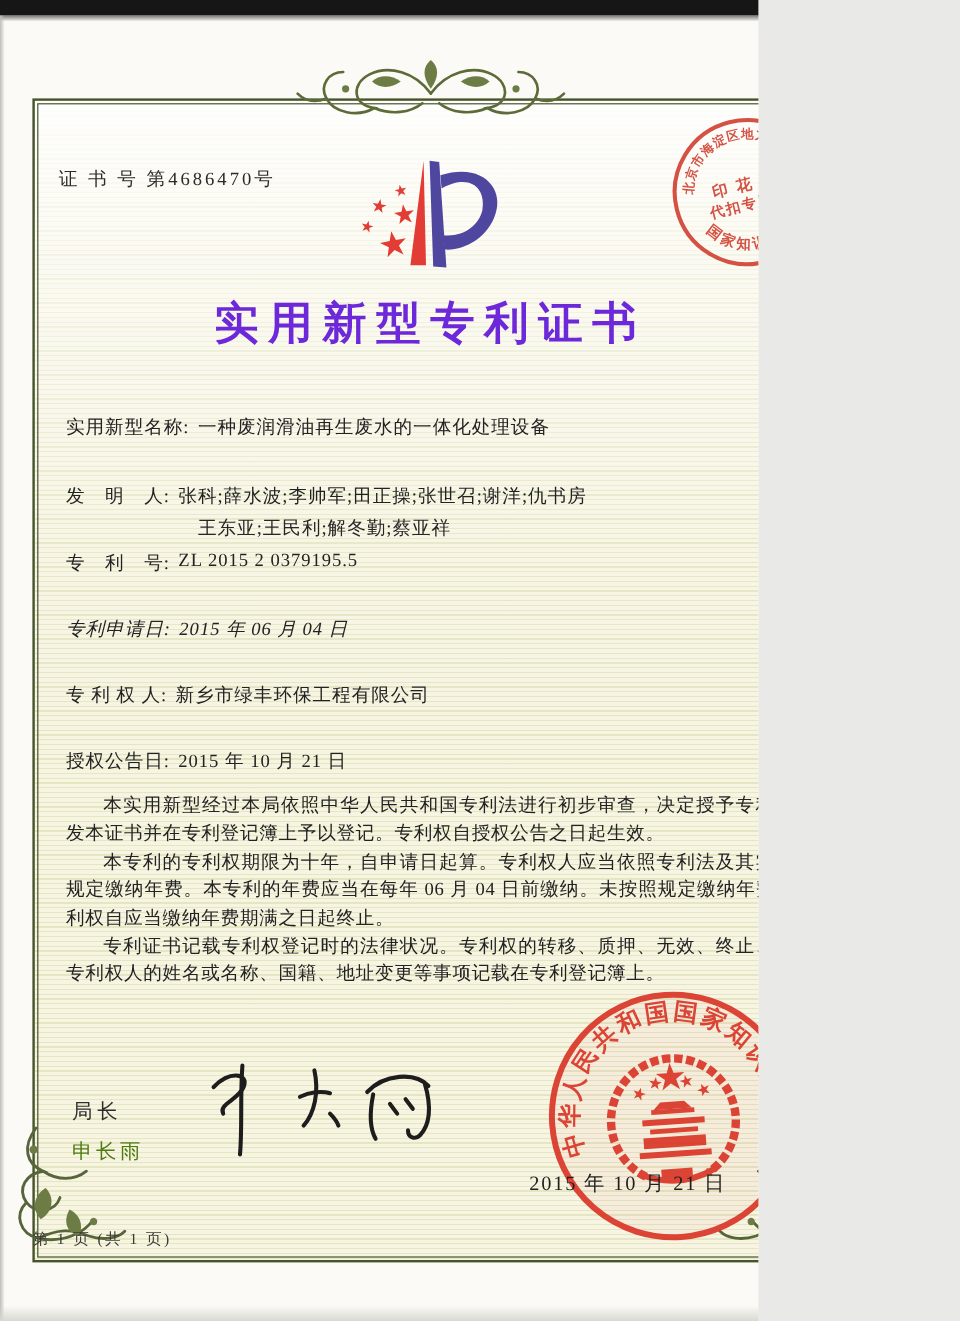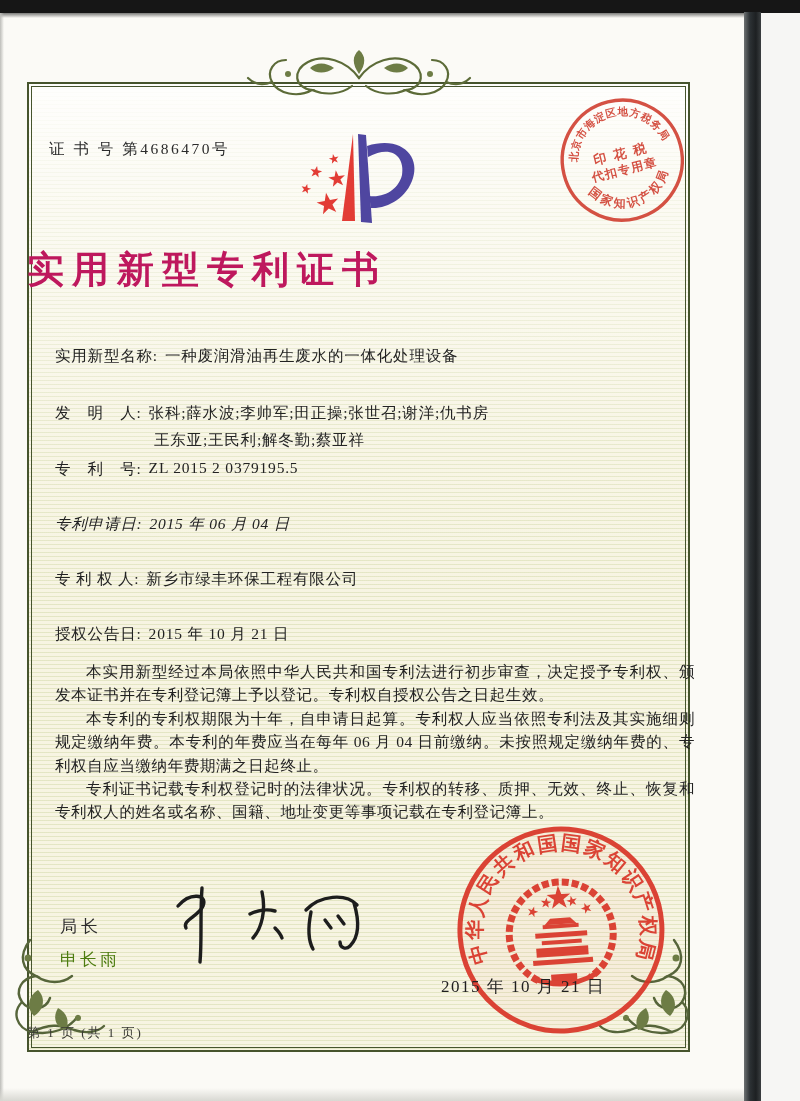--- a/index.html
+++ b/index.html
@@ -1,18 +1,18 @@
 <!DOCTYPE html>
 <html><head>
 <meta charset="utf-8">
 <style>
   * { margin:0; padding:0; box-sizing:border-box; }
   html,body { background:#e9e9e7; }
   .scan {
-    position:relative; width:800px; height:1101px; overflow:hidden;
+    position:relative; width:632px; height:1101px; overflow:hidden;
     background:#fbfaf6;
     font-family:"Liberation Serif","DejaVu Serif",serif;
     color:#262626;
   }
   
   .top-strip { position:absolute; left:0; top:0; width:800px; height:13px; background:#161616; }
   .top-strip-fade { position:absolute; left:0; top:13px; width:800px; height:5px; background:linear-gradient(180deg,#7a7a78,rgba(250,250,246,0)); }
   .binding-strip { position:absolute; left:744px; top:12px; width:17px; height:1089px;
     background:linear-gradient(90deg,#6d7172,#2c3134 35%,#1d2022 70%,#3a3e40); }
   .right-margin { position:absolute; left:761px; top:13px; width:39px; height:1088px; background:#f6f6f4; }
@@ -31,26 +31,26 @@
       #f7f4e2;
   }
   .frame-inner { position:absolute; inset:2px; border:1px solid #46542d; }
 
   .orn { position:absolute; pointer-events:none; }
 
   
   .cert-no { position:absolute; left:49px; top:139px; font-size:15.5px; letter-spacing:2.5px; color:#2b2b2b; }
   .logo { position:absolute; left:296px; top:131px; }
   .tax-stamp { position:absolute; left:548px; top:88px; opacity:.88; transform:rotate(-14deg); }
-  .title { position:absolute; left:27px; top:245px; width:663px; 
-    font-size:37px; font-weight:700; letter-spacing:8px; color:#be185d; }
+  .title { position:absolute; left:27px; top:245px; width:663px; text-align:center;
+    font-size:37px; font-weight:700; letter-spacing:8px; color:#6d28d9; }
 
   .field { position:absolute; left:55px; display:flex; font-size:15.5px; letter-spacing:.8px; color:#222; white-space:nowrap; }
   .field .lab { margin-right:7px; }
-  .f0 { top:346px; } .f1 { top:403px; } .f1b { position:absolute; left:154px; top:430px; font-size:15.5px; letter-spacing:.8px; }
+  .f0 { top:346px; } .f1 { top:403px; } .f1b { position:absolute; left:165px; top:430px; font-size:15.5px; letter-spacing:.8px; }
   .f2 { top:459px;justify-content:space-between; } .f3 { top:514px;font-style:italic; } .f4 { top:569px; } .f5 { top:624px; }
 
   .body-text { position:absolute; left:55px; top:660px; width:640px;
     font-size:15.5px; line-height:23.4px; letter-spacing:.6px; text-align:justify; color:#222; }
   .body-text p { text-indent:2em; }
 
   .sig-title { position:absolute; left:60px; top:915px; font-family:Liberation Serif, serif;
     font-size:17px; letter-spacing:4px; color:#2e2e2e; }
   .sig-name  { position:absolute; left:60px; top:948px; font-family:"Liberation Sans","DejaVu Sans",sans-serif;
     font-size:17px; letter-spacing:3px; color:#4d7c0f; }

